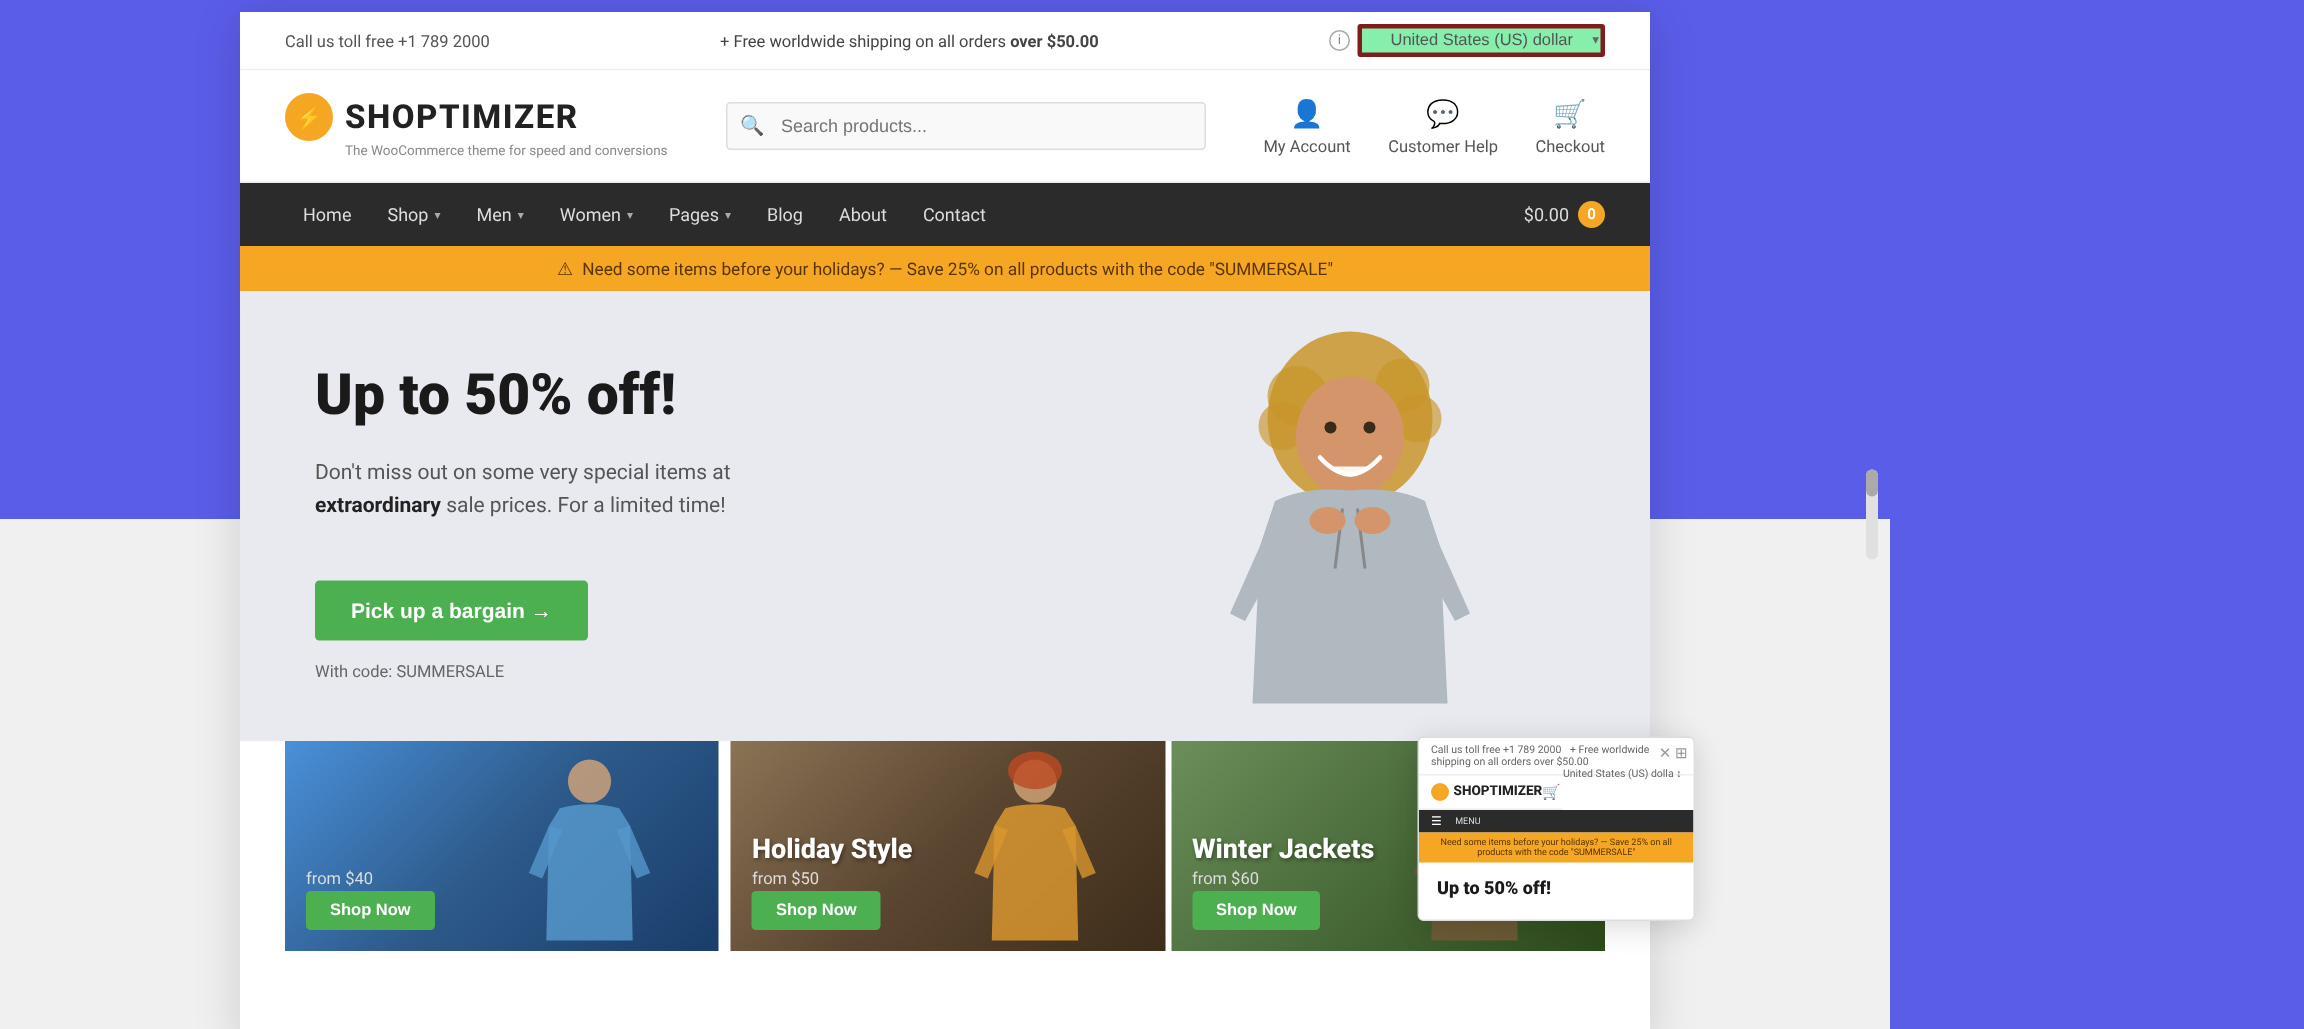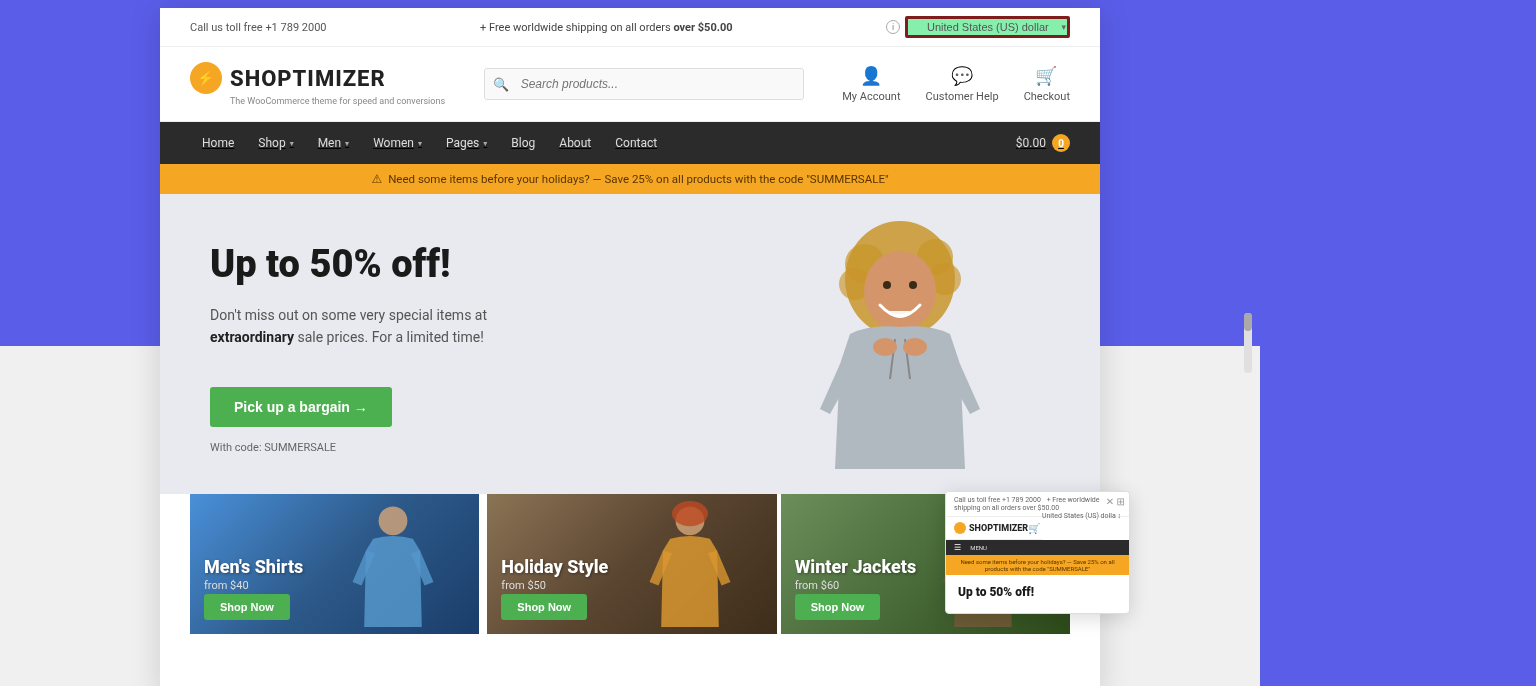--- a/index.html
+++ b/index.html
@@ -147,21 +147,20 @@
       position: relative;
     }
     .search-bar input {
       width: 100%;
       padding: 8px 12px 8px 36px;
       border: 1px solid #ddd;
       border-radius: 3px;
       font-size: 12px;
       color: #999;
       background: #f9f9f9;
-      font-style: italic;
     }
     .search-icon-inner {
       position: absolute;
       left: 10px; top: 50%;
       transform: translateY(-50%);
       color: #aaa;
       font-size: 13px;
     }
 
     
@@ -188,21 +187,20 @@
       color: #555;
     }
 
     
     .nav-bar {
       background: #2b2b2b;
       padding: 0 30px;
       display: flex;
       align-items: center;
       justify-content: space-between;
-      text-decoration: underline;
     }
     .nav-links {
       display: flex;
       align-items: center;
       gap: 0;
     }
     .nav-item {
       padding: 14px 12px;
       font-size: 12px;
       color: #ddd;
@@ -630,21 +628,20 @@
 
         <div class="card-person">
           <svg viewBox="0 0 100 140" width="90" height="130" xmlns="http://www.w3.org/2000/svg">
             <circle cx="50" cy="22" r="16" fill="#d4a57a" opacity="0.9"></circle>
             <path d="M20 55 L28 42 Q50 36 72 42 L80 55 L82 140 L18 140 Z" fill="#5a9fd4" opacity="0.85"></path>
             <path d="M20 55 L5 90 L15 94 L30 58 Z" fill="#5a9fd4" opacity="0.8"></path>
             <path d="M80 55 L95 90 L85 94 L70 58 Z" fill="#5a9fd4" opacity="0.8"></path>
           </svg>
         </div>
         <div class="card-content">
-          <div class="card-title">Men's Shirts</div>
           <div class="card-price">from $40</div>
           <button class="card-btn">Shop Now</button>
         </div>
       </div>
 
       <div class="product-card card-holiday" style="margin: 0 4px;">
         <div class="card-person">
           <svg viewBox="0 0 100 140" width="90" height="130" xmlns="http://www.w3.org/2000/svg">
             <circle cx="50" cy="22" r="16" fill="#d4a57a" opacity="0.9"></circle>
 

